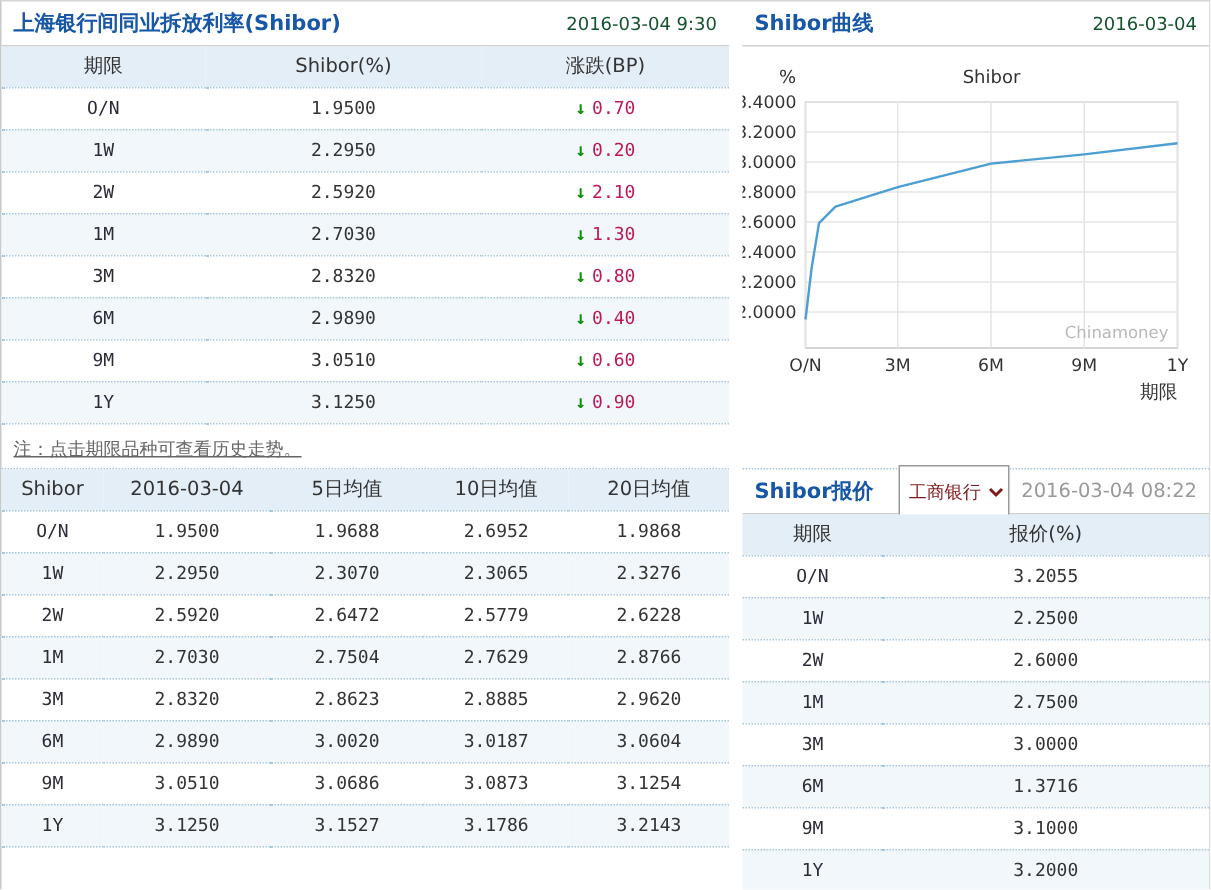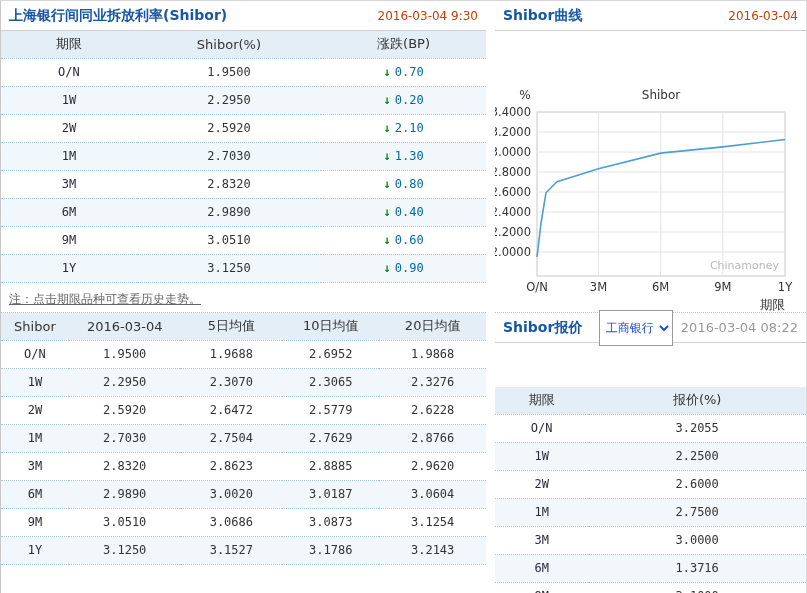--- a/index.html
+++ b/index.html
@@ -9,50 +9,50 @@
     font-family:"DejaVu Sans","Liberation Sans",sans-serif;
     font-size:12px; color:#333;
   }
   .page{
     width:807px; height:593px;
     border-top:1px solid #d6d6d6; border-left:1px solid #c9c9c9; border-right:1px solid #dcdcdc;
     display:flex; flex-direction:column;
   }
   .row{ display:flex; }
   .p-left{ width:485px; margin-right:9px; }
-  .p-right{ flex:1; min-width:0;gap:44px; }
+  .p-right{ flex:1; min-width:0; }
   .panel{ display:flex; flex-direction:column; }
   .panel-top{ height:312px; border-bottom:1px dotted #a6c8e0; }
   .panel-bottom{ height:281px; border-bottom:none; }
   .panel-header{
     height:30px; flex:0 0 30px; display:flex; align-items:center;
     padding:0 8px; border-bottom:1px solid #cfcfcf;
   }
   .panel-title{ font-size:14px; font-weight:bold; color:#1757a6; }
-  .panel-date{ margin-left:auto; color:#c2410c; font-size:12px; white-space:nowrap; }
+  .panel-date{ margin-left:auto; color:#14532d; font-size:12px; white-space:nowrap; }
   select.bank-select{
-    height:36px; font-size:12px; color:#1d4ed8; border:1px solid #9a9a9a;
+    height:36px; font-size:12px; color:#7f1d1d; border:1px solid #9a9a9a;
     background:#fff; padding:0 2px; margin-left:auto;
   }
   .date-after-select{ margin-left:8px; color:#999; font-size:13px; white-space:nowrap; }
 
   table{ width:100%; border-collapse:collapse; table-layout:fixed; }
   th{
     height:27px; background:#e4eef6; font-weight:normal; font-size:13px; color:#333;
     text-align:center; border-bottom:1px dotted #a6c8e0;
   }
   td{
     height:28px; text-align:center; font-size:12px; color:#333;
     border-bottom:1px dotted #a6c8e0;
     font-family:"DejaVu Sans Mono","Liberation Mono",monospace;
   }
   tr.alt td{ background:#f1f7fb;text-align:center; }
   td.term{ color:#2b2b3a; }
   .dn-arrow{ color:#0a8f0a; font-weight:bold; margin-right:4px; }
-  .dn-val{ color:#0369a1; }
+  .dn-val{ color:#be185d; }
   .note{ padding:8px 8px; color:#666; font-size:12px;text-decoration:underline; }
 
   .chart-wrap{ flex:1; position:relative; }
   svg text{ font-family:"DejaVu Sans","Liberation Sans",sans-serif; }
 
   
   .tbl-rate col.c0{ width:28%; } .tbl-rate col.c1{ width:38%; } .tbl-rate col.c2{ width:34%; }
   .tbl-avg col.c0{ width:14%; } .tbl-avg col.c1{ width:23%; } .tbl-avg col.c2{ width:21%; }
   .tbl-avg col.c3{ width:20%; } .tbl-avg col.c4{ width:22%; }
   .tbl-quote col.c0{ width:30%; } .tbl-quote col.c1{ width:70%; }

